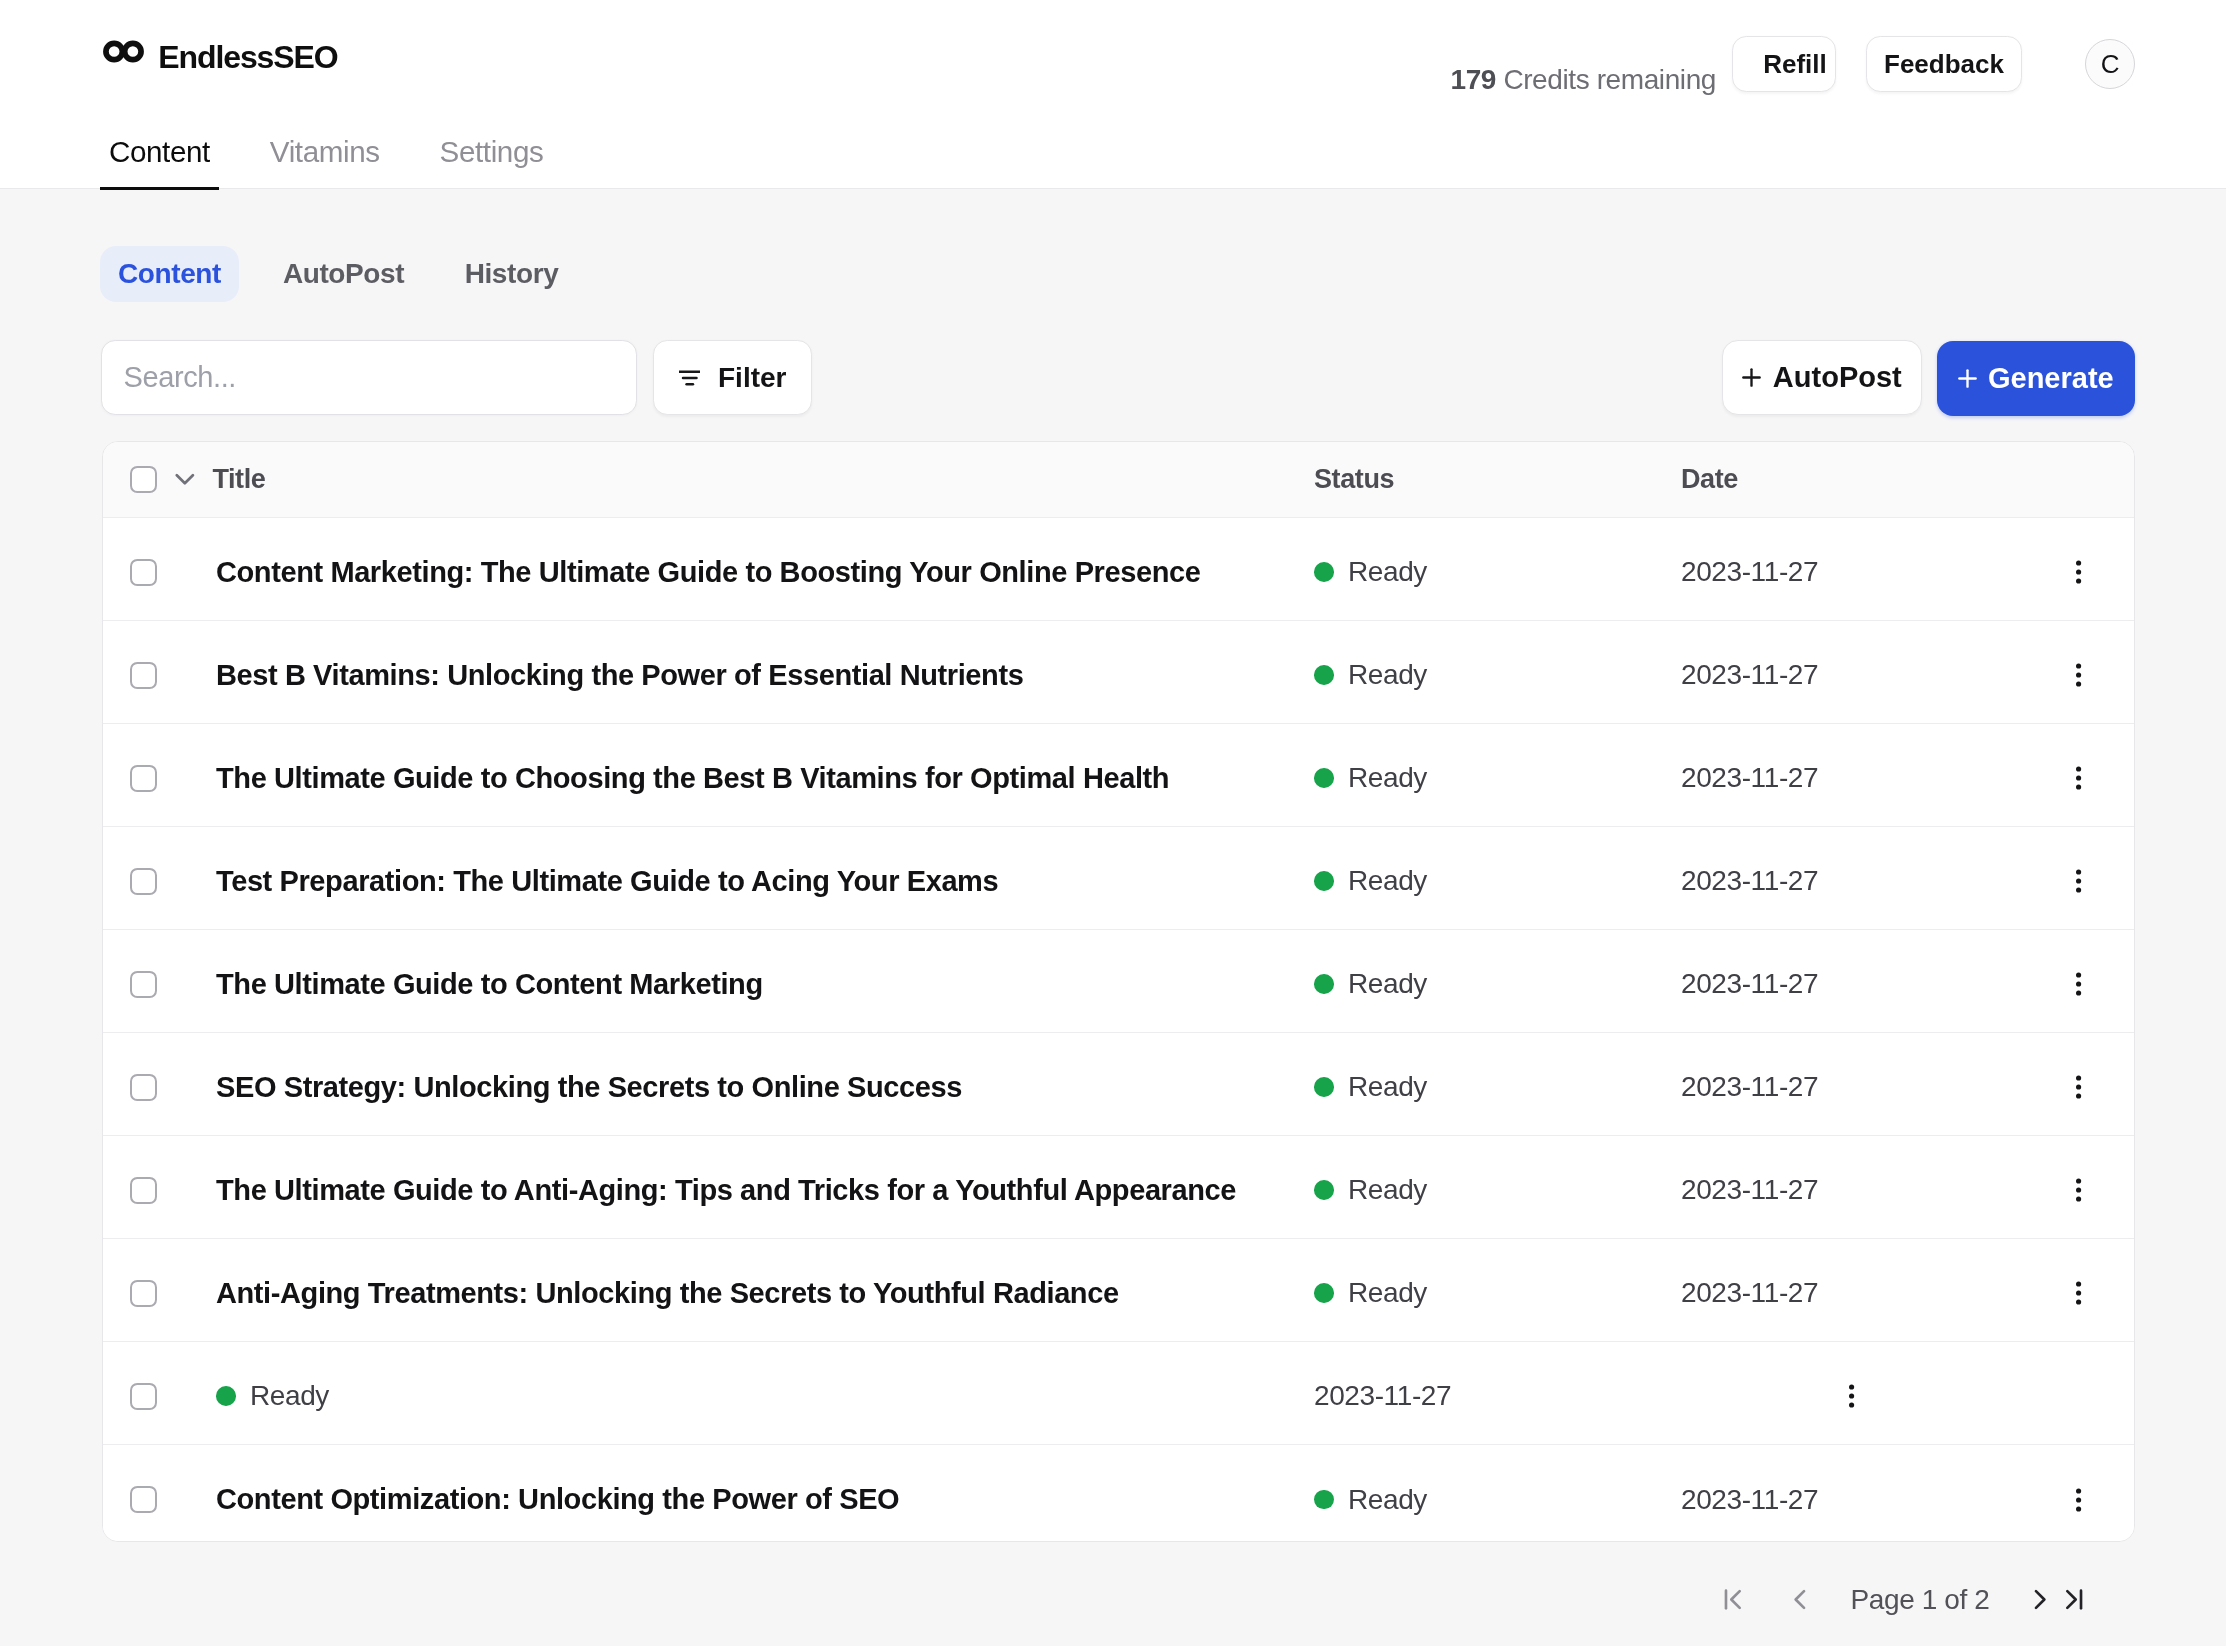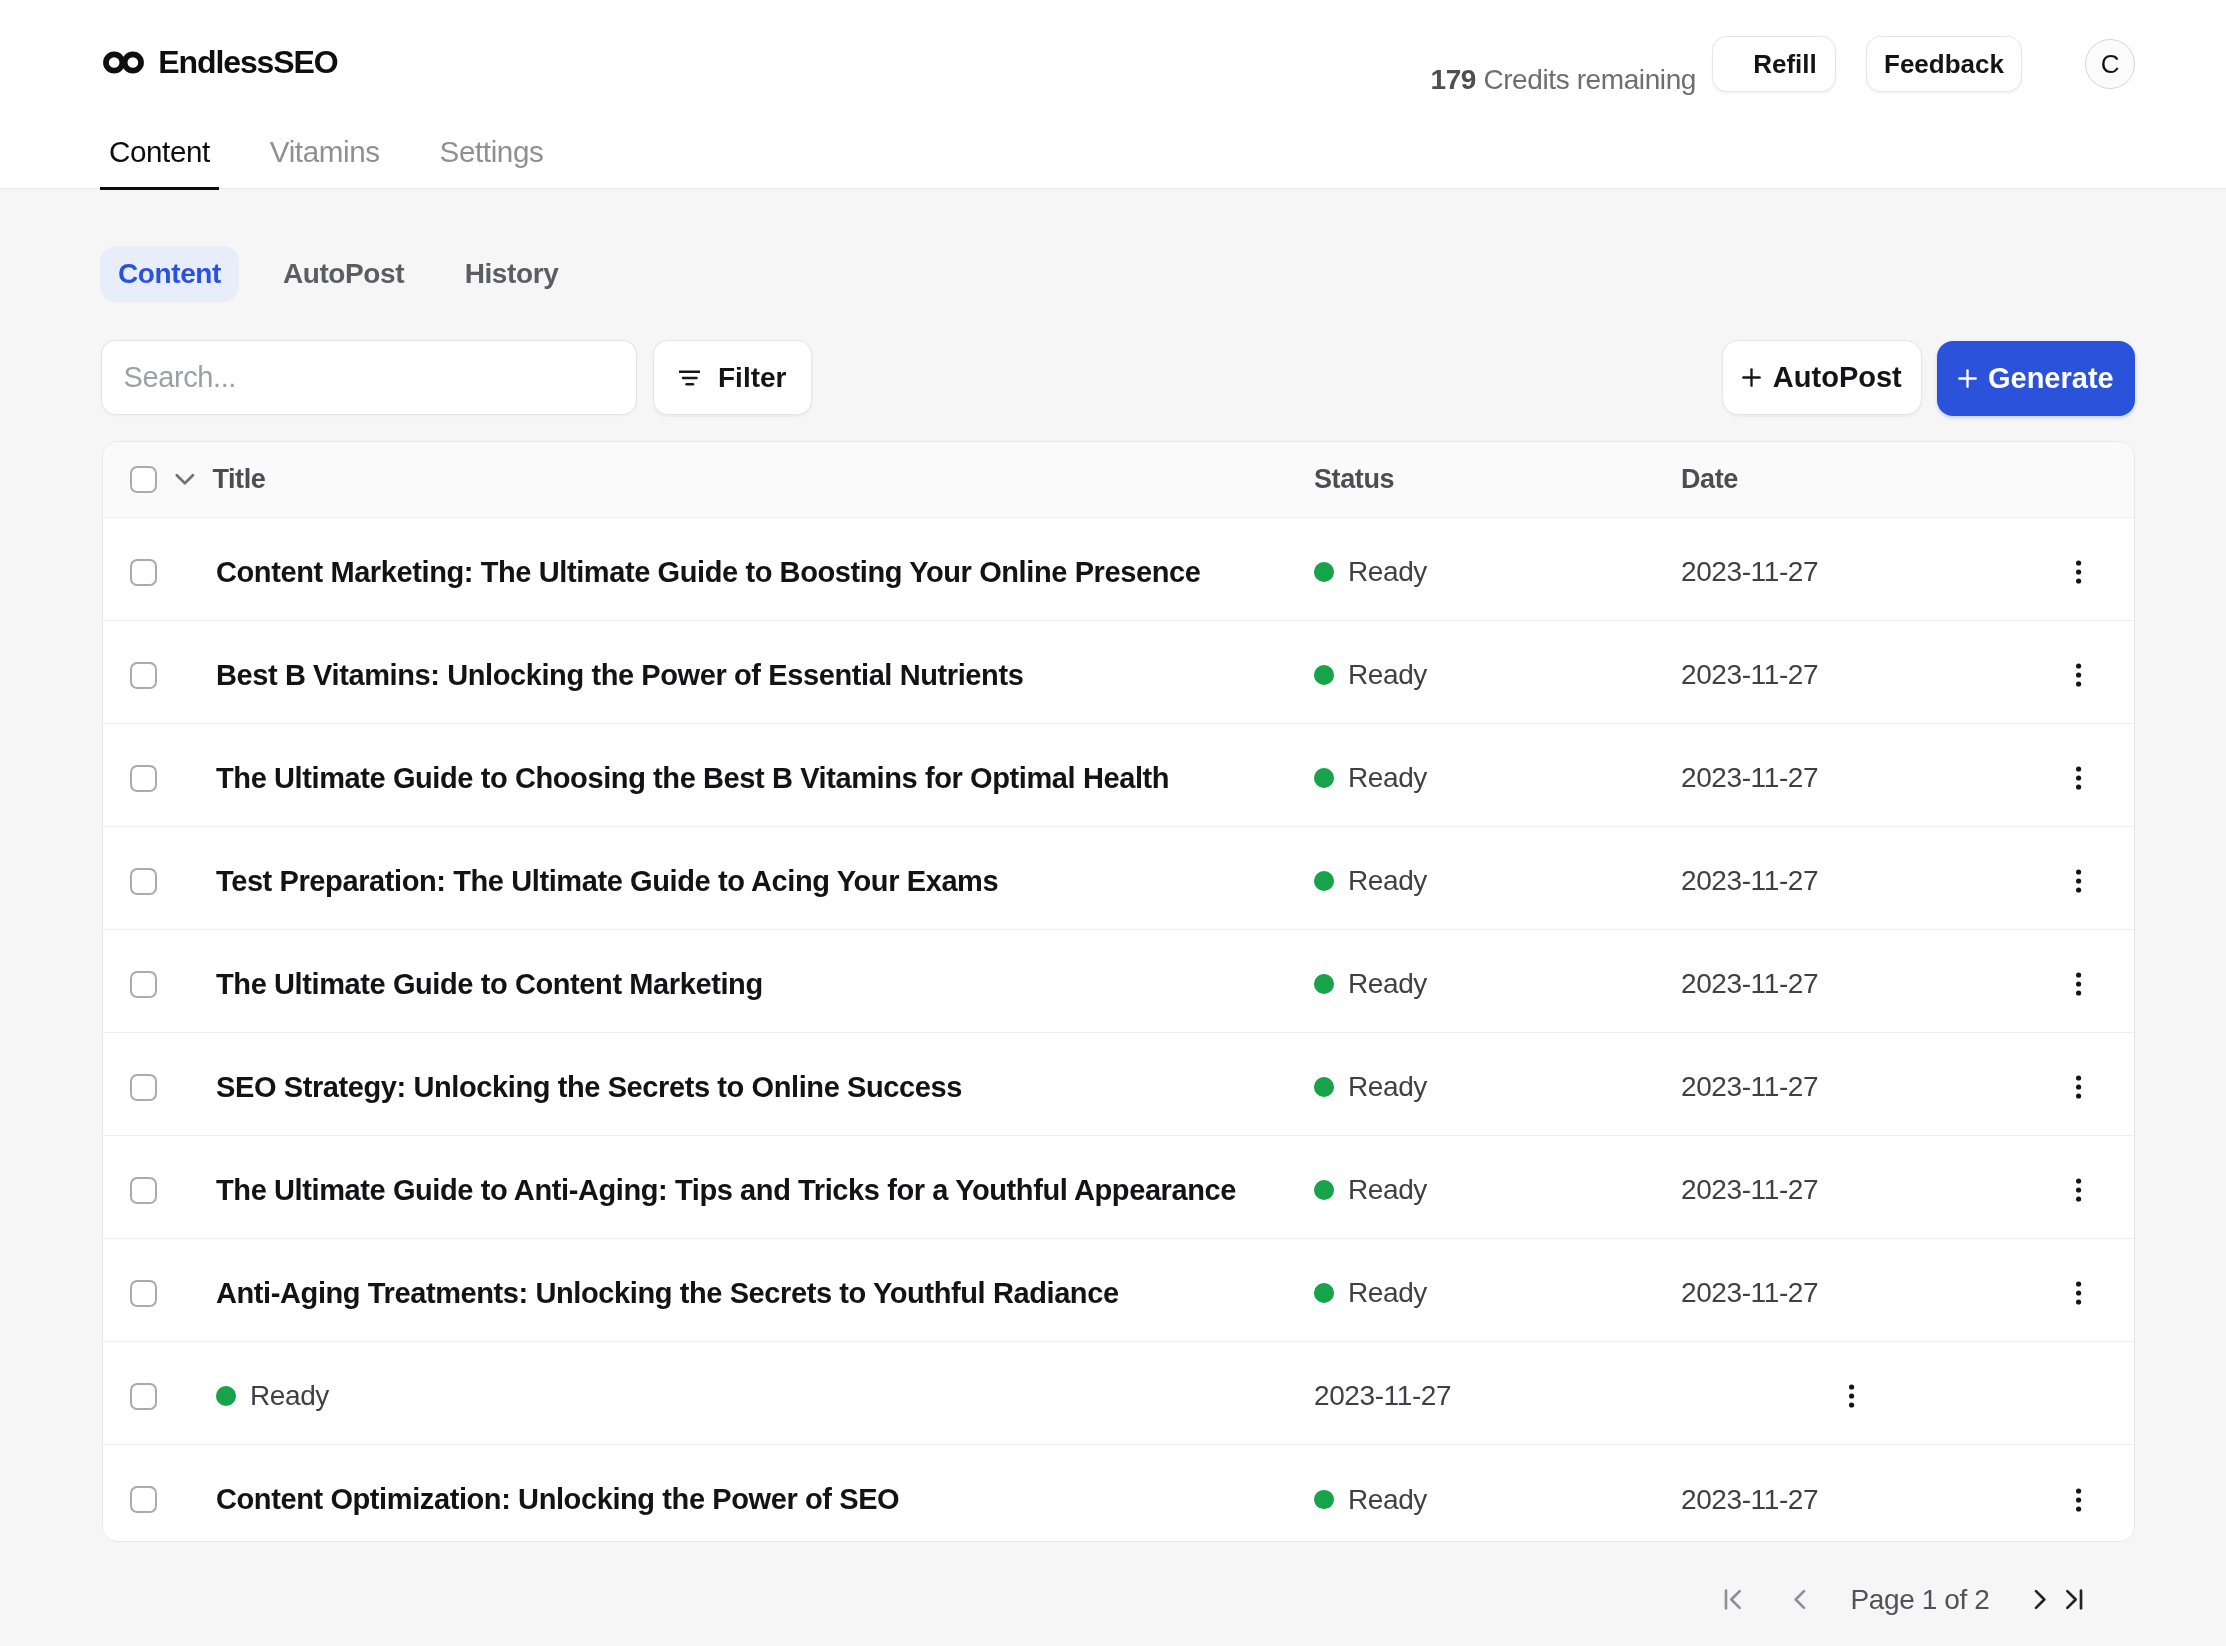--- a/index.html
+++ b/index.html
@@ -10,34 +10,34 @@
     background:#f6f6f7;
     color:#18181b;
     position:relative;
     overflow:hidden;
   }
   
   .app-header {
     position:absolute; left:0; top:0; width:2226px; height:189px;
     background:#ffffff; border-bottom:1.8px solid #e9e9eb;
   }
-  .logo-row { position:absolute; left:103px; top:39px; height:47px; display:flex; align-items:center; }
+  .logo-row { position:absolute; left:103px; top:39px; height:47px; display:flex; }
   .infinity { width:41px; height:25px; display:block; }
   .brand-name { margin-left:14.3px; font-size:32px; font-weight:700; letter-spacing:-1.1px; color:#0f0f10; }
   .header-right { position:absolute; right:91px; top:36px; height:56px; display:flex; align-items:center; }
   .credits { font-size:28px; color:#6d6d74; margin-right:16px;margin-top:32px; }
   .credits b { color:#4e4e55; font-weight:700; }
   .btn {
     display:inline-flex; align-items:center; justify-content:center;
     background:#fff; border:1.8px solid #e5e5e8; border-radius:14.3px;
     height:56px; font-size:26px; font-weight:700; color:#141416;
     box-shadow:0 1.8px 2.7px rgba(0,0,0,0.045);
     cursor:pointer;
   }
-  .btn-refill { width:124px;padding-left:22px; }
+  .btn-refill { width:104px;padding-left:22px; }
   .btn-feedback { width:156px; margin-left:30px; }
   .avatar {
     width:50px; height:50px; border-radius:50%; margin-left:63px;
     background:#fbfbfc; border:1.8px solid #d6d6db;
     display:flex; align-items:center; justify-content:center;
     font-size:26px; font-weight:500; color:#131316; cursor:pointer;
   }
   
   .nav-tabs { position:absolute; left:100px; bottom:-1.8px; display:flex; gap:42px; }
   .nav-tab {

